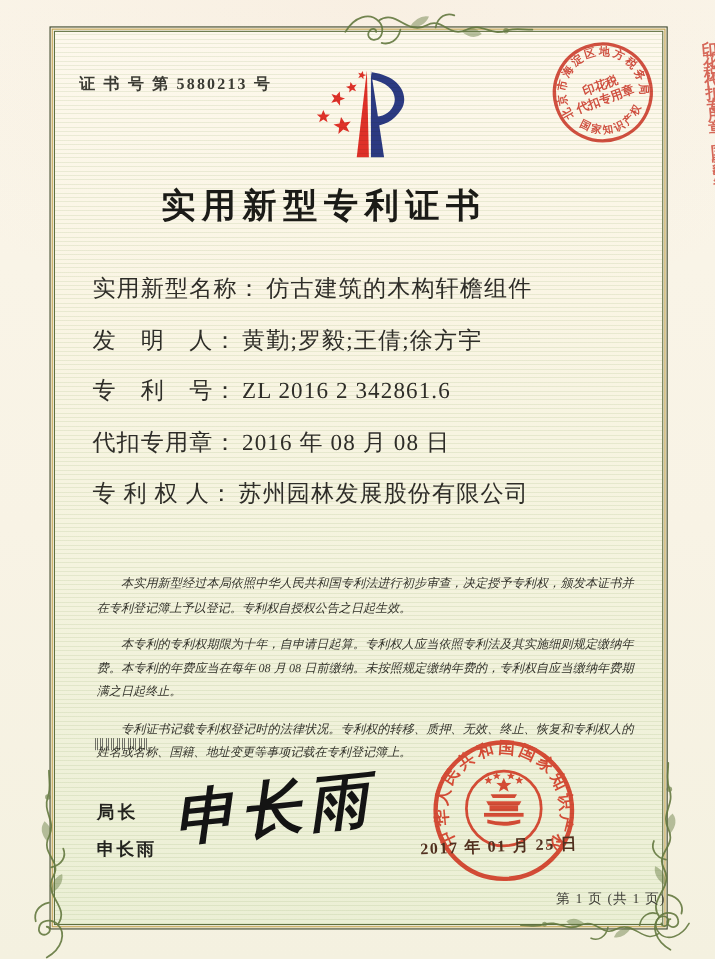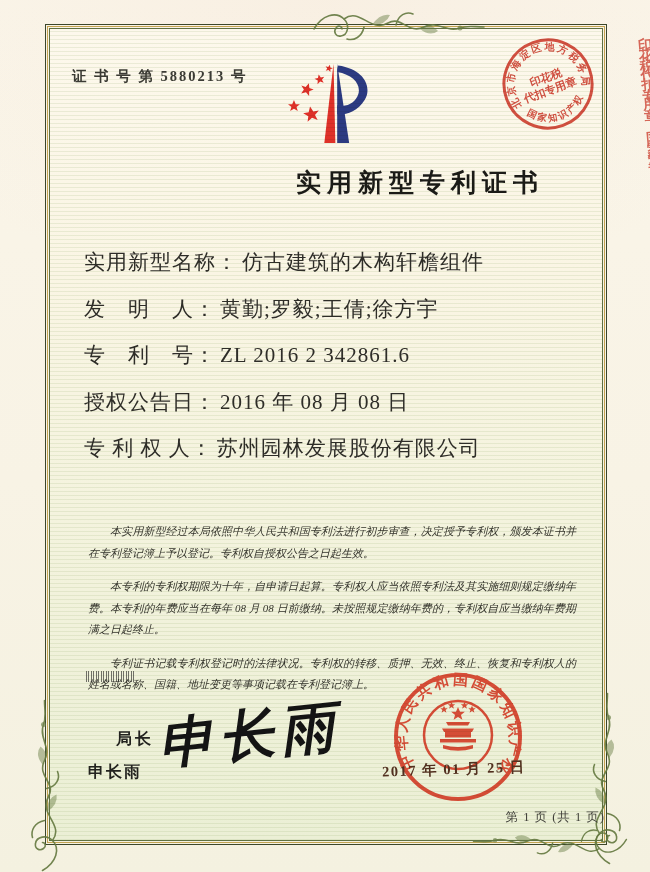--- a/index.html
+++ b/index.html
@@ -21,30 +21,30 @@
 
   .flourish{position:absolute;width:175px;height:44px;color:#647940;z-index:3;opacity:.9;}
   .fl-top{left:312px;top:3px;}
   .fl-bl{left:-41px;top:763px;transform:rotate(90deg) scaleX(-1);}
   .fl-bb{left:462px;top:821px;transform:rotate(180deg) scale(.9);}
   .fl-br{left:518px;top:756px;transform:rotate(-90deg);}
 
   
   .abs{position:absolute;z-index:4;}
   .cert-no{left:72px;top:67px;font-size:14.5px;letter-spacing:2px;color:#3b3b34;font-weight:600;}
-  .title{left:45px;top:166px;width:499px;text-align:right;font-size:25px;letter-spacing:6px;
+  .title{left:45px;top:166px;width:499px;text-align:center;font-size:31px;letter-spacing:6px;
          font-weight:700;color:#1b1b17;}
   .field-row{left:84px;font-size:21px;font-weight:400;color:#2e2d28;letter-spacing:1px;white-space:nowrap;}
   .field-row .fvalue{margin-left:4px;}
   .body-text{left:76px;top:509px;width:512px;color:#34342c;z-index:4;}
   .body-text p{margin:12px;font-size:11px;line-height:21.5px;text-indent:2em;
                text-align:justify;font-style:italic;font-weight:400;}
   .barcode{left:86px;top:671px;width:48px;height:11px;opacity:.6;
            background:repeating-linear-gradient(90deg,#1b1b1b 0 1px,transparent 1px 2px,#1b1b1b 2px 3px,transparent 3px 5px);}
-  .signer-title{left:88px;top:729px;font-size:16px;font-weight:700;letter-spacing:3px;color:#23231f;margin-left:28px;}
+  .signer-title{left:88px;top:729px;font-size:16px;font-weight:700;letter-spacing:3px;color:#23231f;}
   .signer-name{left:88px;top:762px;font-size:16px;font-weight:700;letter-spacing:2px;color:#23231f;}
   .signature{left:158px;top:696px;width:240px;font-size:55px;font-style:italic;font-weight:600;
              color:#141414;transform:rotate(-6deg);letter-spacing:6px;z-index:5;}
   .footer{left:45px;top:809px;width:560px;text-align:right;font-size:12.5px;
           letter-spacing:1px;color:#3f3f38;}
 
   
   .logo{left:282px;top:56px;width:92px;height:102px;z-index:4;}
 
   
@@ -144,21 +144,21 @@
   <div class="abs field-row" style="top:248px">
     <span class="flabel">实用新型名称：</span><span class="fvalue">仿古建筑的木构轩檐组件</span>
   </div>
   <div class="abs field-row" style="top:295px">
     <span class="flabel">发　明　人：</span><span class="fvalue">黄勤;罗毅;王倩;徐方宇</span>
   </div>
   <div class="abs field-row" style="top:341px">
     <span class="flabel">专　利　号：</span><span class="fvalue">ZL 2016 2 342861.6</span>
   </div>
   <div class="abs field-row" style="top:388px">
-    <span class="flabel">授权公告日：</span><span class="fvalue">2016 年 08 月 08 日</span>
+    <span class="flabel">代扣专用章：</span><span class="fvalue">2016 年 08 月 08 日</span>
   </div>
   <div class="abs field-row" style="top:434px">
     <span class="flabel">专 利 权 人：</span><span class="fvalue">苏州园林发展股份有限公司</span>
   </div>
 
   <div class="abs body-text">
     <p>本实用新型经过本局依照中华人民共和国专利法进行初步审查，决定授予专利权，颁发本证书并在专利登记簿上予以登记。专利权自授权公告之日起生效。</p>
     <p>本专利的专利权期限为十年，自申请日起算。专利权人应当依照专利法及其实施细则规定缴纳年费。本专利的年费应当在每年 08 月 08 日前缴纳。未按照规定缴纳年费的，专利权自应当缴纳年费期满之日起终止。</p>
     <p>专利证书记载专利权登记时的法律状况。专利权的转移、质押、无效、终止、恢复和专利权人的姓名或名称、国籍、地址变更等事项记载在专利登记簿上。</p>
   </div>

